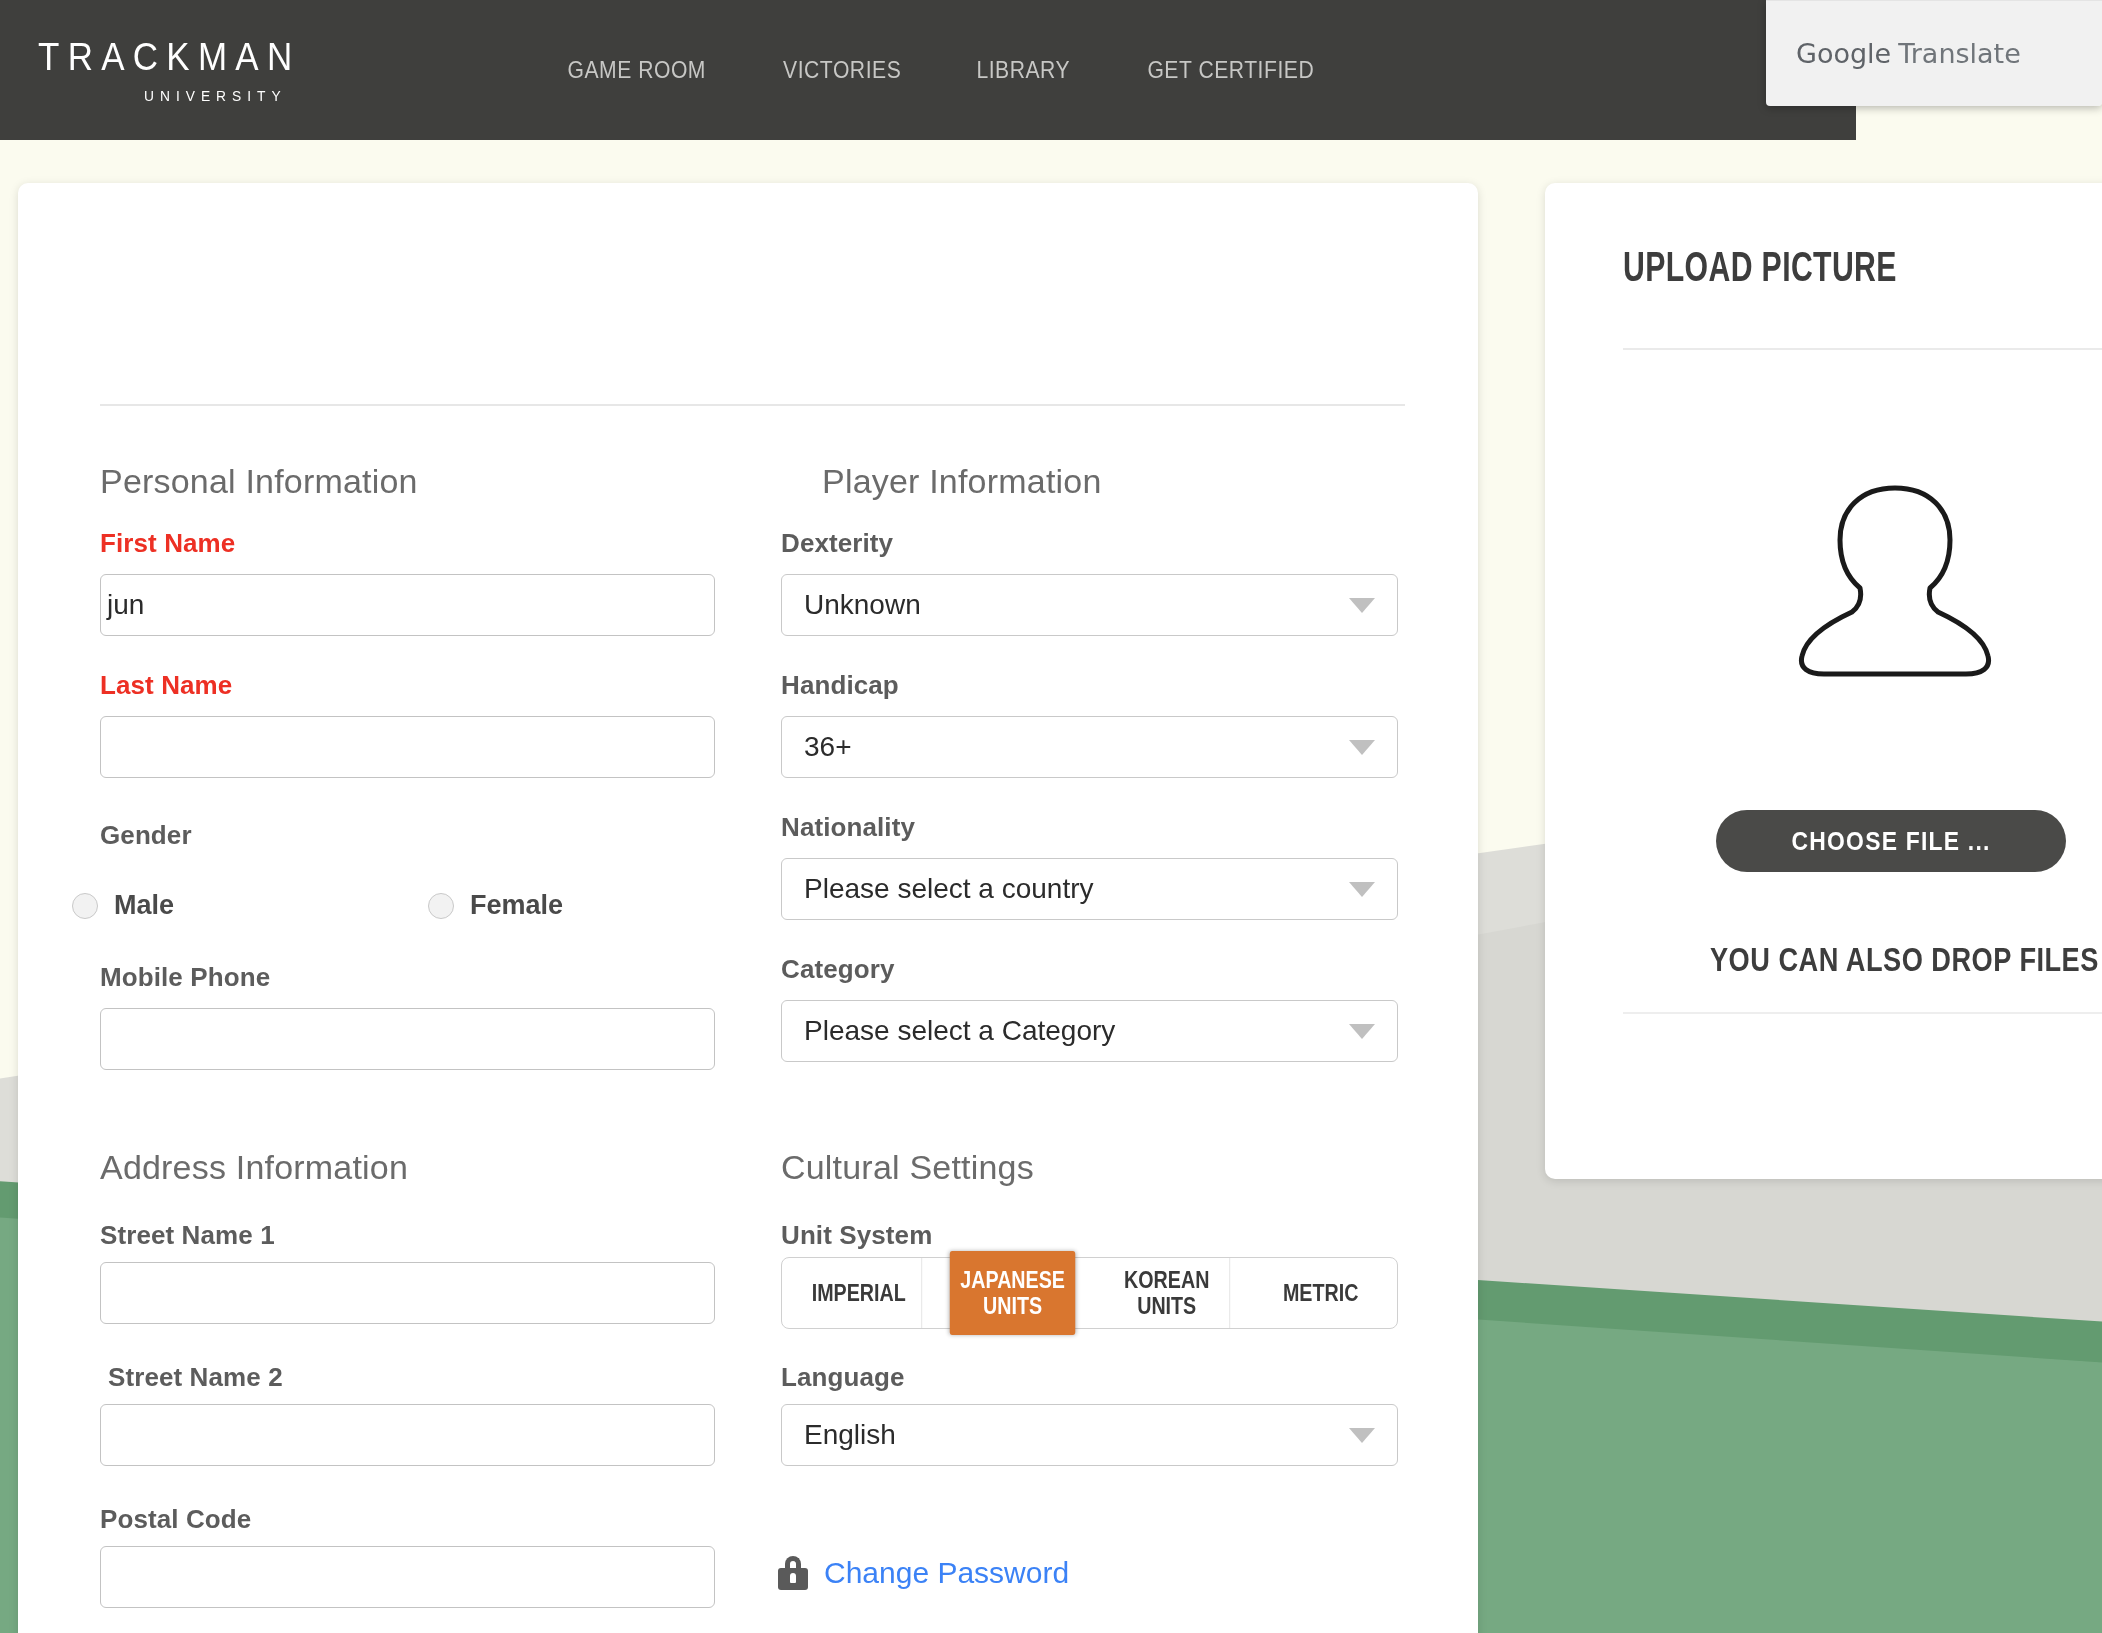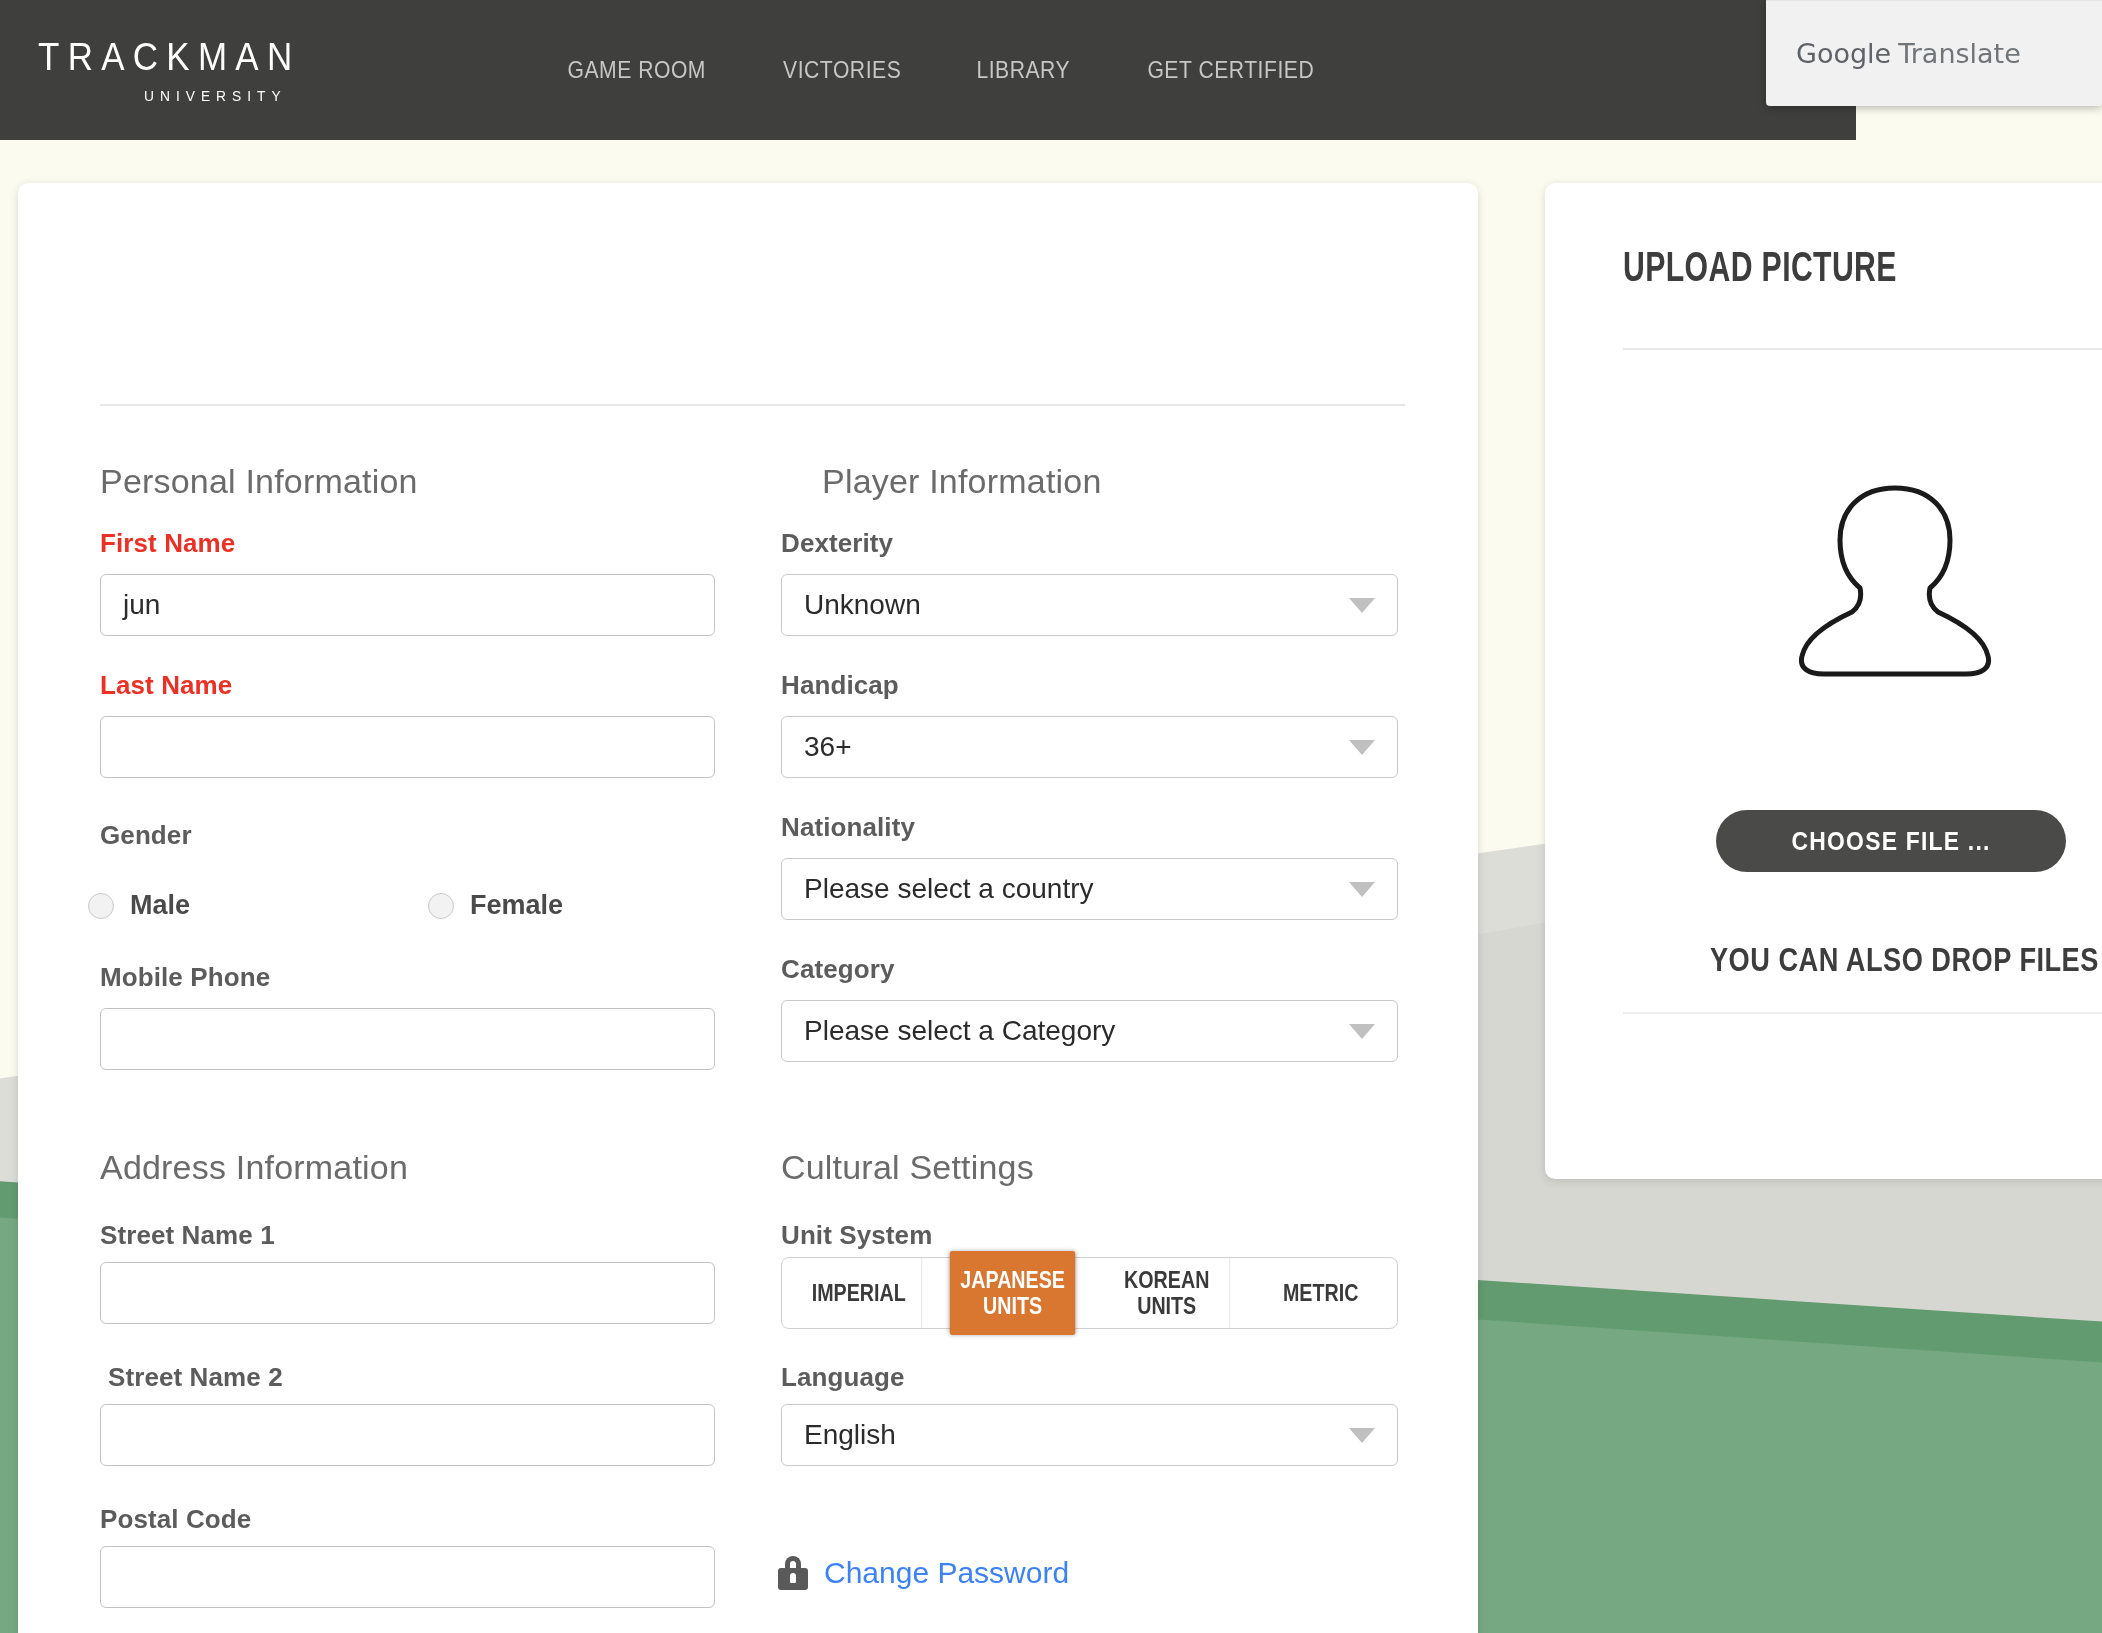--- a/index.html
+++ b/index.html
@@ -115,21 +115,21 @@
   }
   .field-label {
     position:absolute; font-size:26px; font-weight:700; color:#5C5C5C;
     letter-spacing:0.1px; z-index:22;
   }
   .field-label.required { color:#ED3024; }
 
   .input-box {
     position:absolute; border:1px solid #C3C3C3; border-radius:6px;
     background:#ffffff; height:62px; z-index:22;
-    display:flex; align-items:center; padding-left:22px;
+    display:flex; align-items:center; padding-left:6px;
     font-size:28px; color:#2B2B2B;
   }
   .select-box {
     position:absolute; border:1px solid #C9C9C9; border-radius:6px;
     background:#ffffff; height:62px; z-index:22;
     display:flex; align-items:center; padding-left:22px; padding-right:22px;
     font-size:28px; color:#2B2B2B; cursor:pointer;
   }
   .caret {
     margin-left:auto; width:0; height:0;
@@ -256,21 +256,21 @@
 
 <div class="section-title" style="left:100px; top:462px;">Personal Information</div>
 
 <div class="field-label required" style="left:100px; top:528px;">First Name</div>
 <div class="input-box" style="left:100px; top:574px; width:615px;">jun</div>
 
 <div class="field-label required" style="left:100px; top:670px;">Last Name</div>
 <div class="input-box" style="left:100px; top:716px; width:615px;"></div>
 
 <div class="field-label" style="left:100px; top:820px;">Gender</div>
-<div class="radio-row" style="left:88px; top:890px;">
+<div class="radio-row" style="left:72px; top:890px;">
   <span class="radio-dot"></span>
   <span class="radio-label">Male</span>
 </div>
 <div class="radio-row" style="left:428px; top:890px;">
   <span class="radio-dot"></span>
   <span class="radio-label">Female</span>
 </div>
 
 <div class="field-label" style="left:100px; top:962px;">Mobile Phone</div>
 <div class="input-box" style="left:100px; top:1008px; width:615px;"></div>

